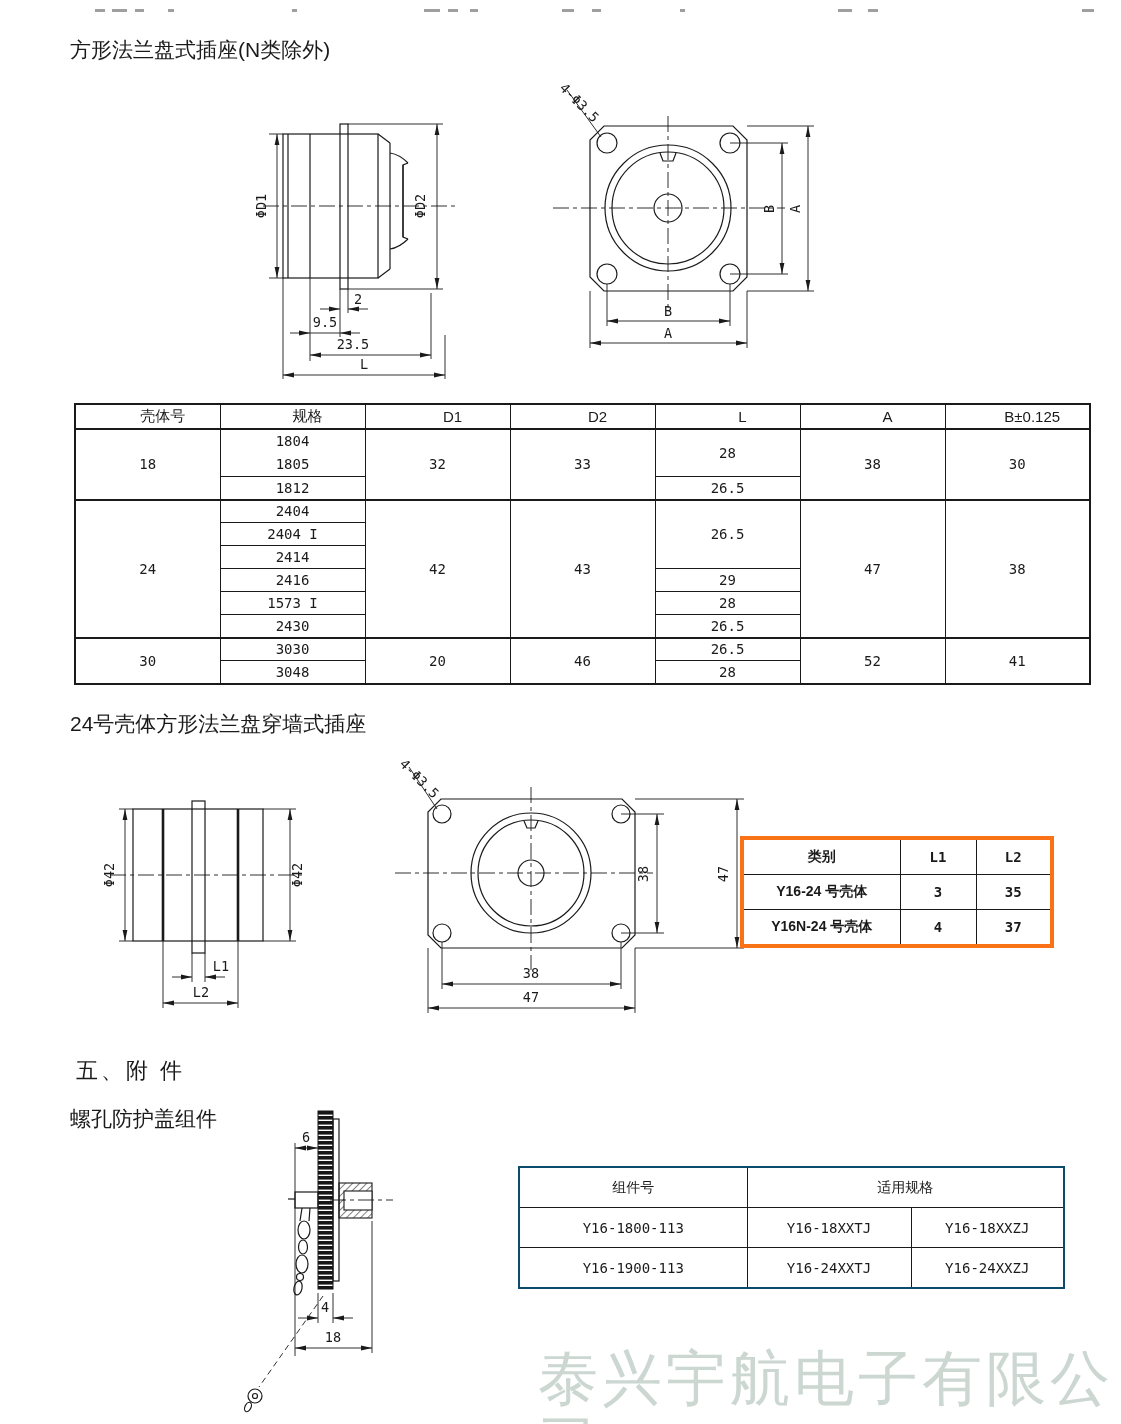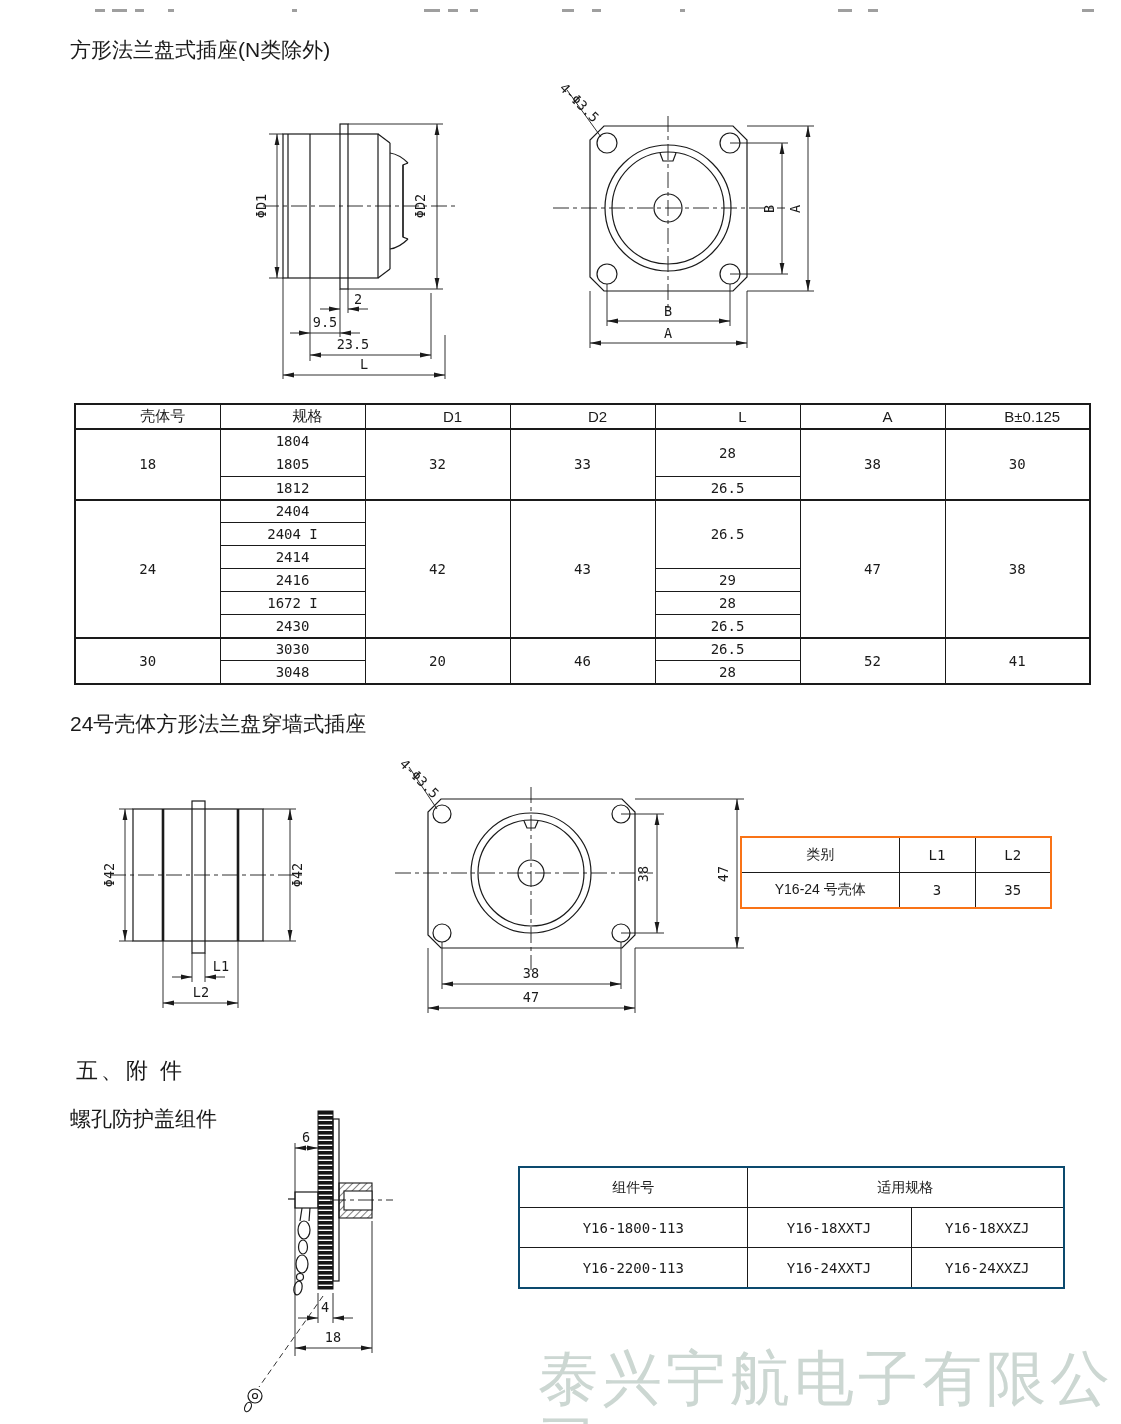--- a/index.html
+++ b/index.html
@@ -25,21 +25,21 @@
   table.t{border-collapse:collapse;table-layout:fixed;background:transparent;}
   table.t td{border:1px solid #1a1a1a;text-align:center;vertical-align:middle;padding:0;
              font-family:"DejaVu Sans Mono",monospace;font-size:14px;color:#1a1a1a;}
   .spec{width:1015px;border:2px solid #1a1a1a;}
   .spec tr{height:23px;}
   .spec tr.h2x{height:46px;}
   .spec tr.hd{height:25px;}
   .spec tr.hd td{border-bottom:2px solid #1a1a1a;font-family:"Liberation Sans",sans-serif;font-size:15px;padding-left:30px;}
   .spec tr.grp td{border-top:2px solid #1a1a1a;}
   .two div{line-height:23px;}
-  .mini{width:310px;border:2px solid #f97316;}
+  .mini{width:310px;border:4px solid #f97316;font-weight:bold;}
   .mini td{height:34px;font-size:15px;}
   .mini td.cn{font-family:"Liberation Sans",sans-serif;}
   .acc{width:545px;border:2px solid #0c4a6e;}
   .acc td{height:39px;font-size:15px;}
   .acc tr.hd td{font-family:"Liberation Sans",sans-serif;}
   
   .fig{position:absolute;}
   .fig svg{display:block;}
   .dline{stroke:#1a1a1a;stroke-width:1.2;fill:none;}
   .dthin{stroke:#1a1a1a;stroke-width:0.9;fill:none;}
@@ -244,21 +244,21 @@
           <td>2404 I</td>
         </tr>
         <tr>
           <td>2414</td>
         </tr>
         <tr>
           <td>2416</td>
           <td>29</td>
         </tr>
         <tr>
-          <td>1672 I</td>
+          <td>1573 I</td>
           <td>28</td>
         </tr>
         <tr>
           <td>2430</td>
           <td>26.5</td>
         </tr>
         <tr class="grp">
           <td rowspan="2">30</td>
           <td>3030</td>
           <td rowspan="2">20</td>
@@ -387,20 +387,25 @@
             <tr>
           <td class="cn">类别</td>
           <td>L1</td>
           <td>L2</td>
         </tr>
         <tr>
           <td class="cn">Y16-24 号壳体</td>
           <td>3</td>
           <td>35</td>
         </tr>
+        <tr>
+          <td class="cn">Y16N-24 号壳体</td>
+          <td>4</td>
+          <td>37</td>
+        </tr>
       </tbody>
         </table>
     </div>
 
     <div class="h3">五、附  件</div>
     <div class="h4">螺孔防护盖组件</div>
 
     <div class="fig" style="left:225px;top:1085px;">
       <svg width="200" height="335" viewBox="0 0 200 335">
         <defs>
@@ -474,21 +479,21 @@
             <tr class="hd">
           <td>组件号</td>
           <td colspan="2">适用规格</td>
         </tr>
         <tr>
           <td>Y16-1800-113</td>
           <td>Y16-18XXTJ</td>
           <td>Y16-18XXZJ</td>
         </tr>
         <tr>
-          <td>Y16-2200-113</td>
+          <td>Y16-1900-113</td>
           <td>Y16-24XXTJ</td>
           <td>Y16-24XXZJ</td>
         </tr>
       </tbody>
         </table>
     </div>
 
   </div>
 </div>
 

